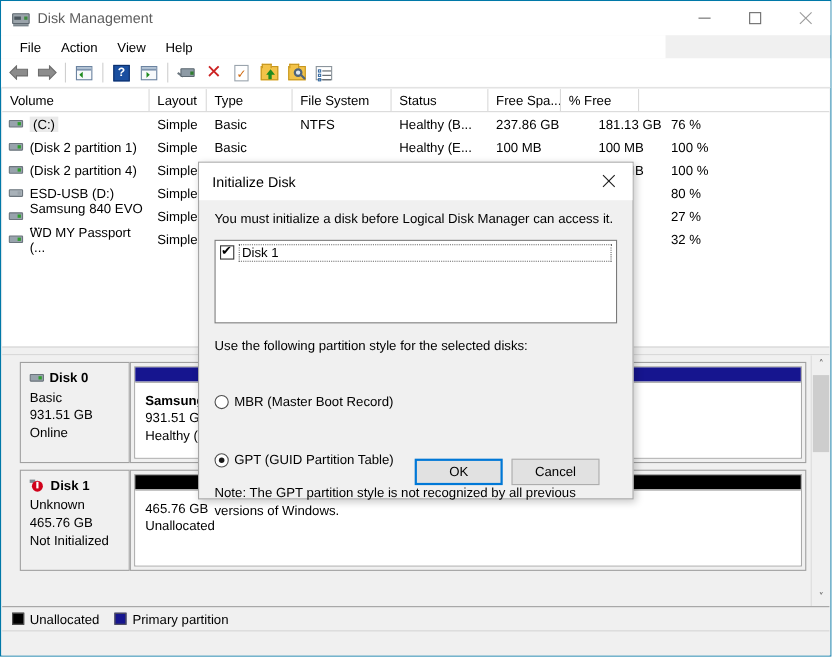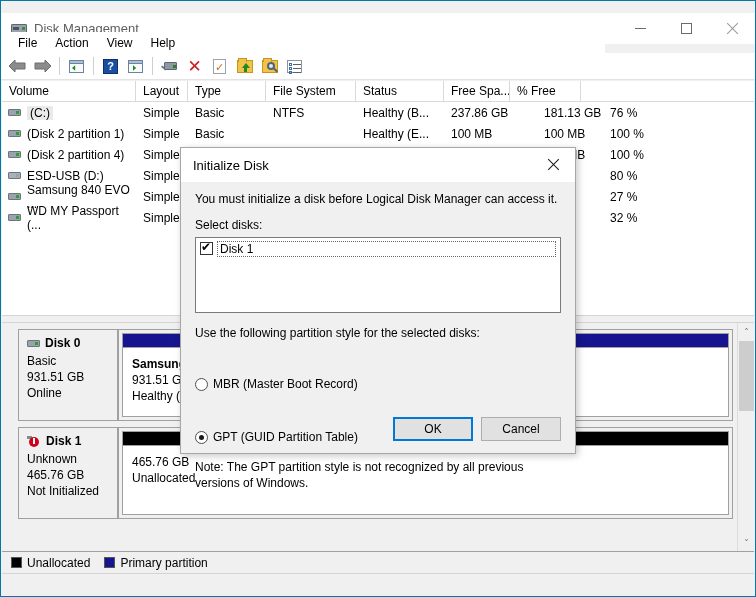--- a/index.html
+++ b/index.html
@@ -13,21 +13,21 @@
   #app {
     position: relative;
     width: 756px; height: 597px;
     background: #f0f0f0;
     border: 1px solid #0078a8;
     overflow: hidden;
   }
 
   
   #titlebar {
-    position: absolute; left: 0; top: 12px;
+    position: absolute; left: 0; top: 0;
     width: 754px; height: 31px;
     background: #ffffff;
     display: flex; align-items: center;
   }
   #title-icon {
     width: 16px; height: 16px;
     margin-left: 10px; margin-right: 7px;
     position: relative; flex: none;
   }
   .ti-body {
@@ -493,21 +493,21 @@
   }
   .radio.on::after {
     content: ''; position: absolute;
     left: 3px; top: 3px; width: 5px; height: 5px;
     border-radius: 50%; background: #1a1a1a;
   }
   #dlg-note {
     margin-top: 13px; line-height: 16px;
   }
   #dlg-buttons {
-    position: absolute; right: 14px; bottom: 12px;
+    position: absolute; right: 30px; bottom: 12px;
     display: flex;
   }
   .dlg-btn {
     width: 80px; height: 24px;
     font-size: 12px;
     background: #e1e1e1;
     border: 1px solid #adadad;
     display: flex; align-items: center; justify-content: center;
     margin-left: 8px;
     cursor: default;
@@ -805,21 +805,20 @@
   <div id="dialog">
     <div id="dlg-title">
       <div id="dlg-title-text">Initialize Disk</div>
       <div id="dlg-close">
         <div class="dcl"></div>
       </div>
     </div>
 
     <div id="dlg-body">
       <div id="dlg-intro">You must initialize a disk before Logical Disk Manager can access it.</div>
-      <div id="dlg-select-label">Select disks:</div>
 
       <div id="dlg-listbox">
         <div class="lb-item">
           <span class="lb-check"></span>
           <span class="lb-label">Disk 1</span>
         </div>
       </div>
 
       <div id="dlg-style-label">Use the following partition style for the selected disks:</div>
 

